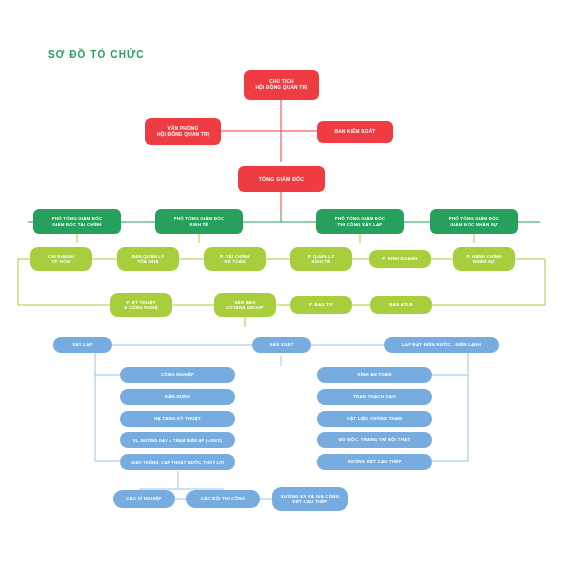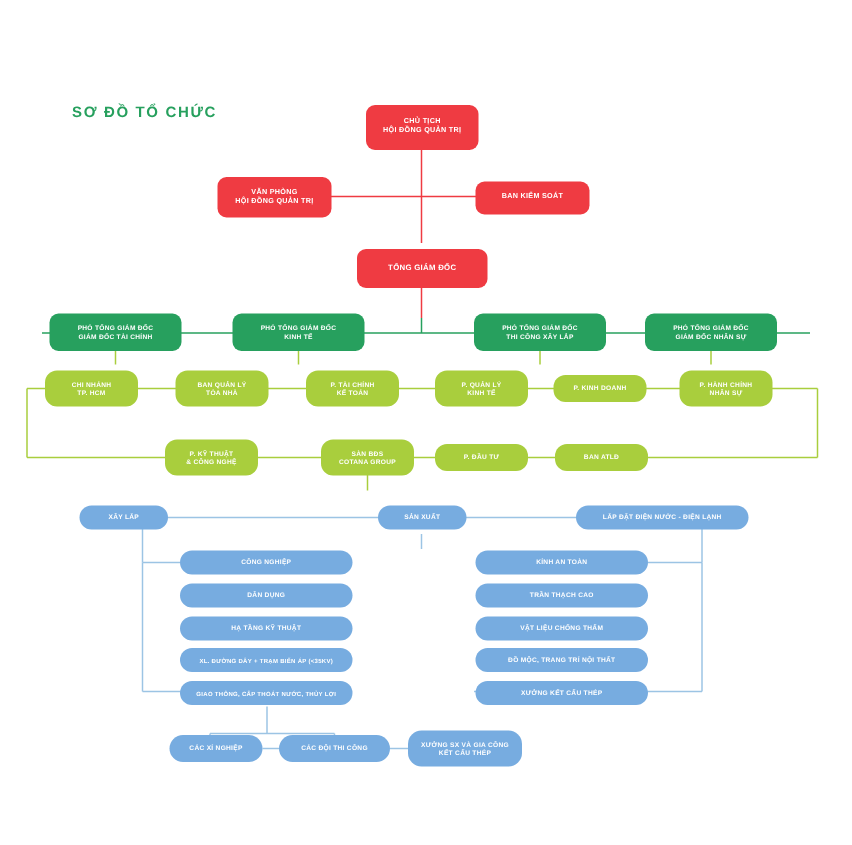--- a/index.html
+++ b/index.html
@@ -57,21 +57,21 @@
 
   .s9   { font-size: 5.2px; font-weight: bold; }
   .s8   { font-size: 4.8px; font-weight: bold; }
   .s7   { font-size: 4.4px; font-weight: bold; }
   .s65  { font-size: 4.0px; font-weight: bold; }
 
   
   #page-title {
     position: absolute;
     left: 48px;
-    top: 70px;
+    top: 49px;
     font-size: 10px;
     font-weight: bold;
     letter-spacing: 1.1px;
     color: #27a05e;
     white-space: nowrap;
   }
 </style>
 </head>
 <body>
 

